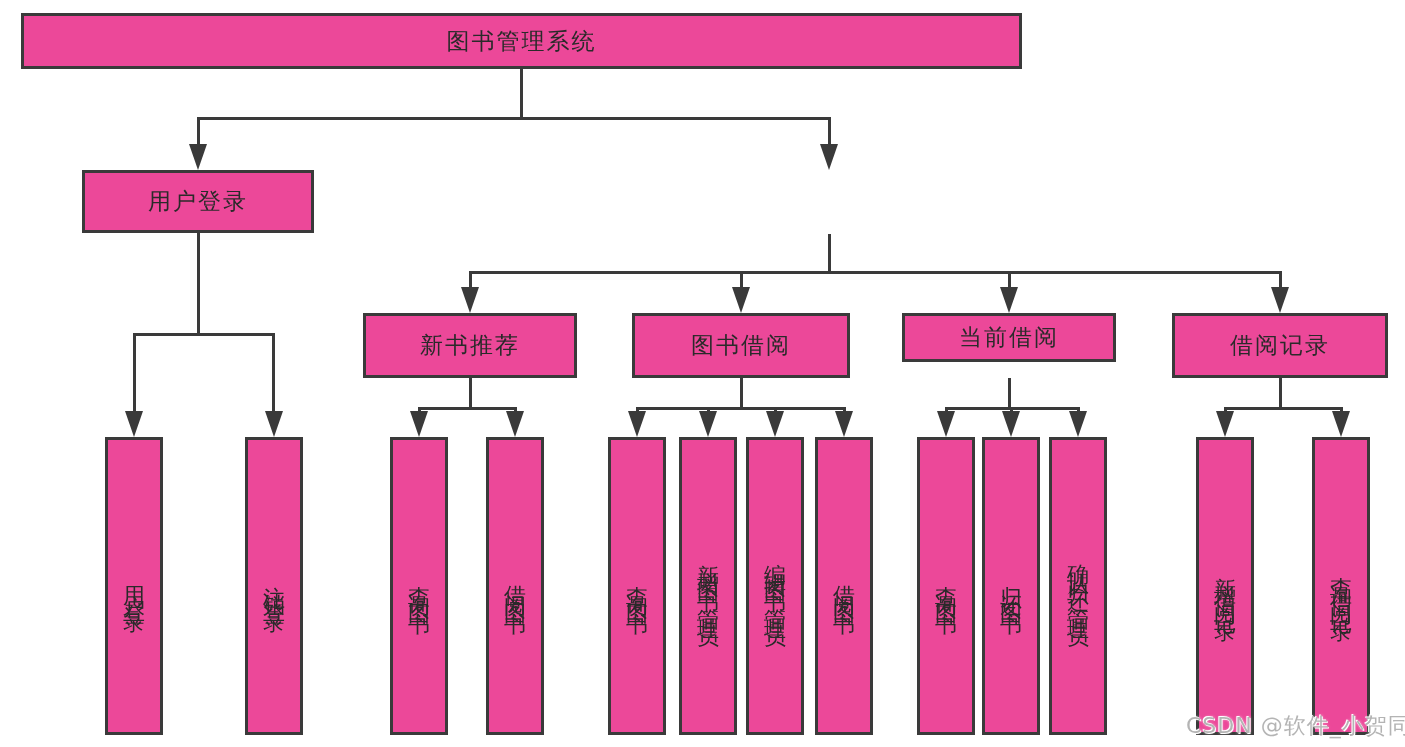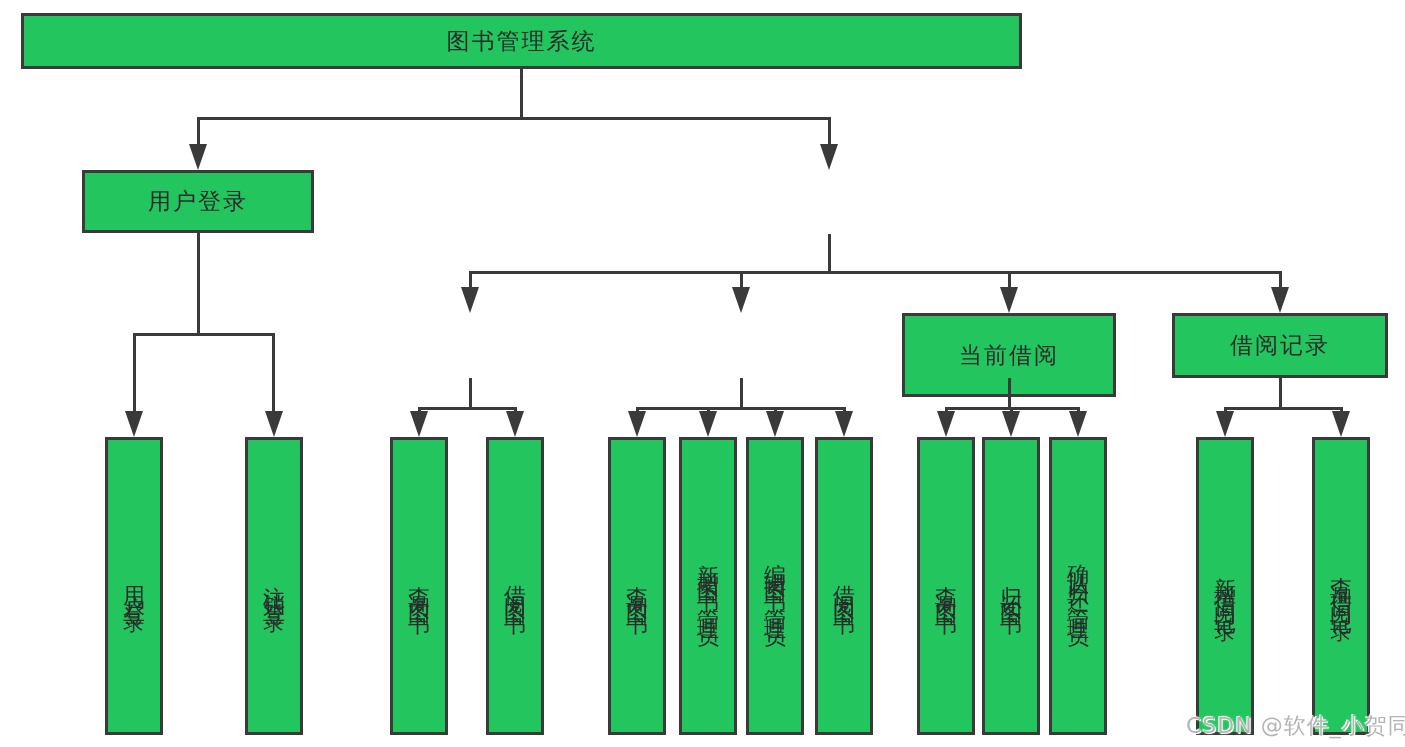--- a/index.html
+++ b/index.html
@@ -2,21 +2,21 @@
 <html><head>
 <meta charset="utf-8">
 <style>
   html,body{margin:0;padding:0;background:#ffffff;}
   .canvas{
     position:relative;width:1405px;height:747px;background:#ffffff;
     font-family:"DejaVu Sans","Liberation Sans",sans-serif;
     overflow:hidden;
   }
   .box{
-    position:absolute;box-sizing:border-box;background:#22c55e;
+    position:absolute;box-sizing:border-box;background:#ec4899;
     border:3px solid #3a3a3a;color:#2a2a2a;
     display:flex;align-items:center;justify-content:center;
   }
   .nodelabel{font-size:23px;letter-spacing:2px;white-space:nowrap;}
   .leaf{top:437px;width:58px;height:298px;}
   .leaflabel{
     writing-mode:vertical-rl;text-orientation:mixed;
     font-size:22px;letter-spacing:9px;line-height:1;
   }
   .vl{position:absolute;width:3px;background:#3a3a3a;}
@@ -30,21 +30,21 @@
     text-shadow:0 0 3px #ffffff,1px 1px 0 #ffffff,-1px -1px 0 #ffffff;
     z-index:5;
   }
 
   
   #b-root{left:21px;top:13px;width:1001px;height:56px;}
   #b-login{left:82px;top:170px;width:232px;height:63px;}
   #b-mgmt{left:712px;top:170px;width:234px;height:64px;}
   #b-rec{left:363px;top:313px;width:214px;height:65px;}
   #b-bor{left:632px;top:313px;width:218px;height:65px;}
-  #b-cur{left:902px;top:313px;width:214px;height:84px;}
+  #b-cur{left:902px;top:313px;width:214px;height:49px;}
   #b-rr{left:1172px;top:313px;width:216px;height:65px;}
 
   
   #lf1{left:105px;}  #lf2{left:245px;}
   #lf3{left:390px;}  #lf4{left:486px;}
   #lf5{left:608px;}  #lf6{left:679px;}  #lf7{left:746px;}  #lf8{left:815px;}
   #lf9{left:917px;}  #lf10{left:982px;} #lf11{left:1049px;}
   #lf12{left:1196px;}#lf13{left:1312px;}
 
   
@@ -99,20 +99,26 @@
 </head>
 <body>
 
 <div class="canvas">
 
   <div class="box" id="b-root">
     <span class="nodelabel">图书管理系统</span>
   </div>
   <div class="box" id="b-login">
     <span class="nodelabel">用户登录</span>
+  </div>
+  <div class="box" id="b-rec">
+    <span class="nodelabel">新书推荐</span>
+  </div>
+  <div class="box" id="b-bor">
+    <span class="nodelabel">图书借阅</span>
   </div>
   <div class="box" id="b-cur">
     <span class="nodelabel">当前借阅</span>
   </div>
   <div class="box" id="b-rr">
     <span class="nodelabel">借阅记录</span>
   </div>
 
   <div class="box leaf" id="lf1">
     <span class="leaflabel">用户登录</span>

